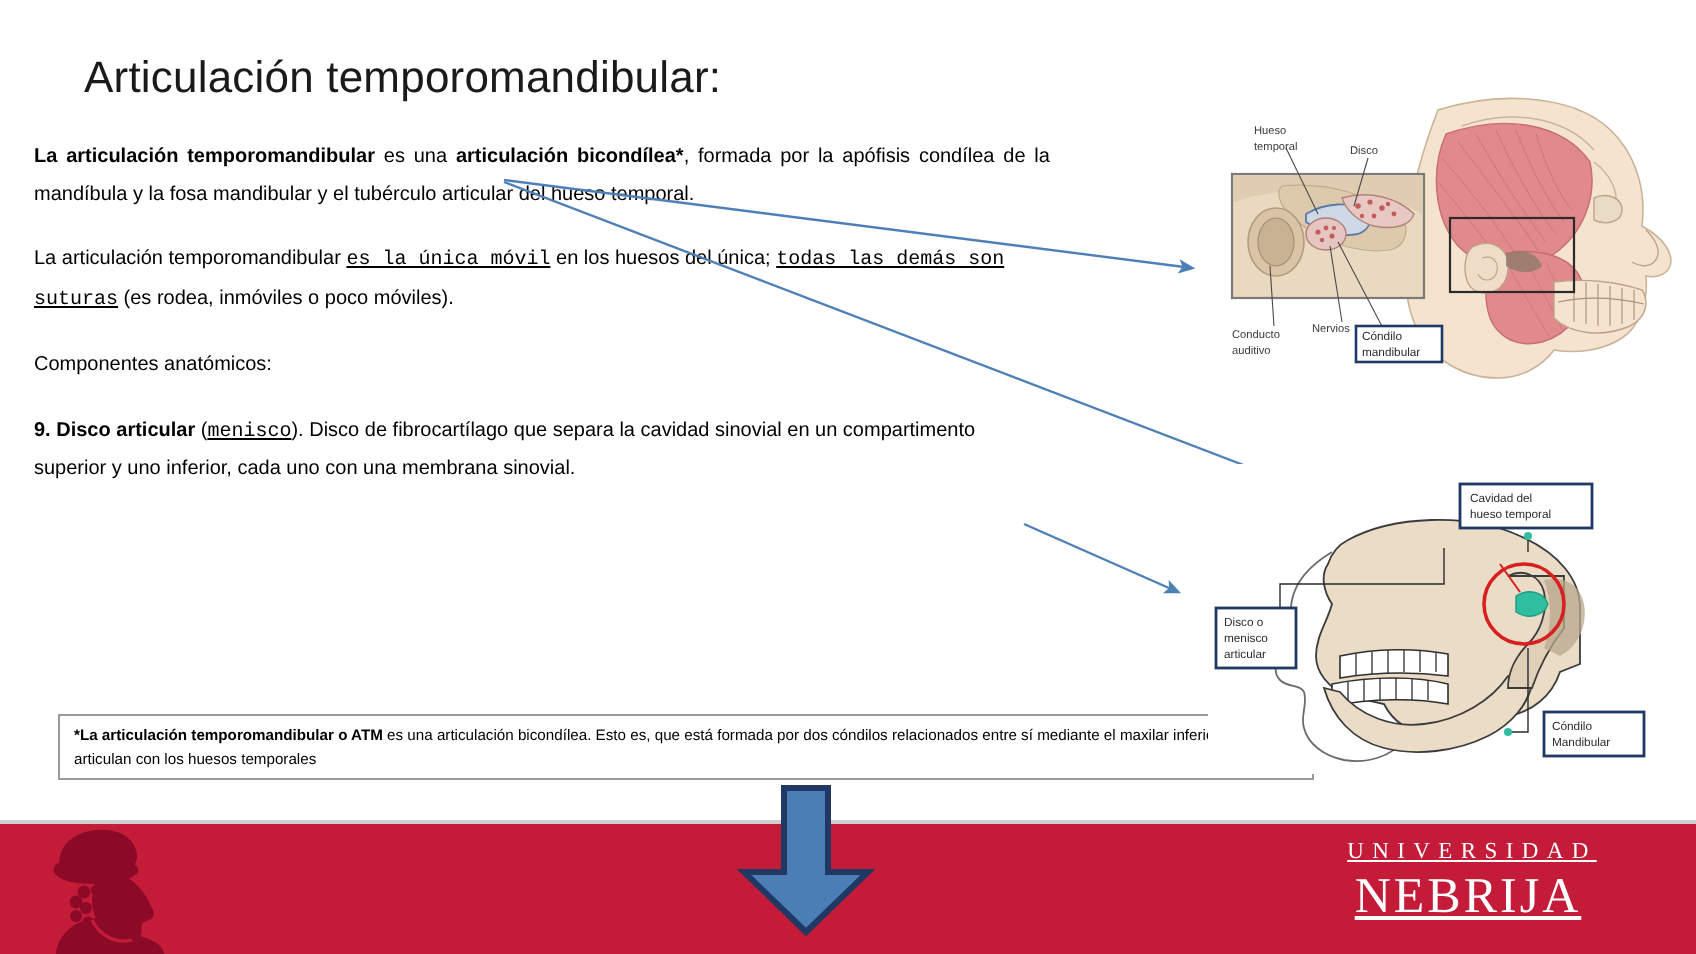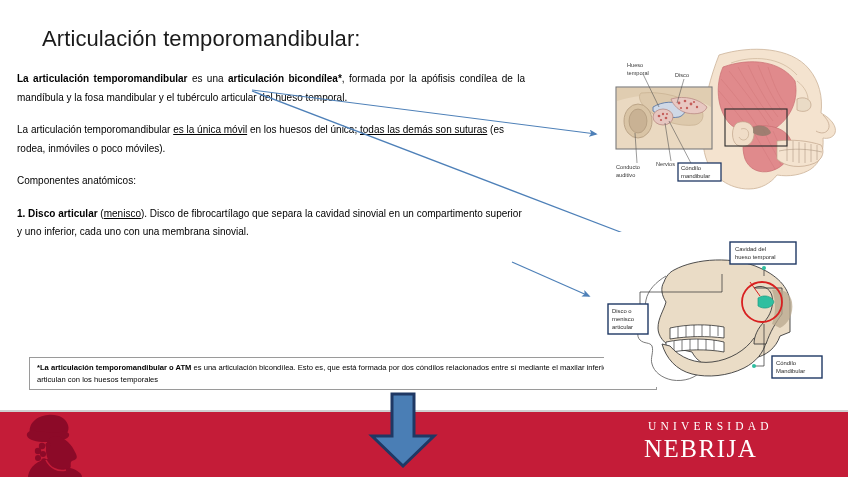--- a/index.html
+++ b/index.html
@@ -22,21 +22,21 @@
 
   
   .body-text{
     position:absolute;left:17px;top:70px;width:508px;
     font-size:10px;line-height:18.5px;color:#000;
   }
   .para{margin:0 0 14px 0;}
   .para.justify{text-align:justify;}
   .para.tight{margin-bottom:0;}
   b{font-weight:bold;}
-  u{text-decoration:underline;text-underline-offset:1px;}
+  u{text-decoration:underline;text-underline-offset:1px;font-family:Liberation Mono, monospace;}
 
   
   .footnote{
     position:absolute;left:29px;top:357px;width:628px;height:33px;
     border:1px solid #9a9a9a;
     box-sizing:border-box;
     padding:4px 7px 0 7px;
     font-size:7.6px;line-height:11.5px;color:#000;
     background:#fff;
   }
@@ -50,23 +50,24 @@
     background:#C41C38;
   }
   .banner-topline{
     position:absolute;left:0;top:410px;width:848px;height:2px;
     background:#cfcfcf;
   }
 
   
   .logo-text{
     position:absolute;right:24px;top:420px;
-    text-align:left;color:#ffffff;
+    text-align:center;color:#ffffff;
     font-family:"Liberation Serif", serif;
     width:180px;
+    text-decoration:underline;
   }
   .logo-universidad{
     font-size:11.5px;letter-spacing:4.2px;
     margin-bottom:1px;margin-left:4px;
   }
   .logo-nebrija{
     font-size:25px;letter-spacing:1.5px;line-height:32px;
   }
 
   
@@ -90,21 +91,21 @@
 <body>
 
 <div class="slide">
 
   <div class="title">Articulación temporomandibular:</div>
 
   <div class="body-text">
     <p class="para justify" id="p1"><b>La articulación temporomandibular</b><span> es una </span><b>articulación bicondílea*</b><span>, formada por la apófisis condílea de la mandíbula y la fosa mandibular y el tubérculo articular del hueso temporal.</span></p>
     <p class="para" id="p2"><span>La articulación temporomandibular </span><u>es la única móvil</u><span> en los huesos del única; </span><u>todas las demás son suturas</u><span> (es rodea, inmóviles o poco móviles).</span></p>
     <p class="para" id="p3"><span>Componentes anatómicos:</span></p>
-    <p class="para tight" id="p4"><b>1. Disco articular</b><span> (</span><u>menisco</u><span>). Disco de fibrocartílago que separa la cavidad sinovial en un compartimento superior y uno inferior, cada uno con una membrana sinovial.</span></p>
+    <p class="para tight" id="p4"><b>9. Disco articular</b><span> (</span><u>menisco</u><span>). Disco de fibrocartílago que separa la cavidad sinovial en un compartimento superior y uno inferior, cada uno con una membrana sinovial.</span></p>
   </div>
 
   <div class="footnote">
     <b>*La articulación temporomandibular o ATM</b><span> es una articulación bicondílea. Esto es, que está formada por dos cóndilos relacionados entre sí mediante el maxilar inferior y que articulan con los huesos temporales</span>
   </div>
 
   <svg class="arrows" viewBox="0 0 848 477">
     <defs>
       <marker id="ah" markerWidth="7" markerHeight="7" refX="5.6" refY="3" orient="auto">
         <path d="M0,0 L7,3 L0,6 L1.6,3 z" fill="#4E80B8"></path>

